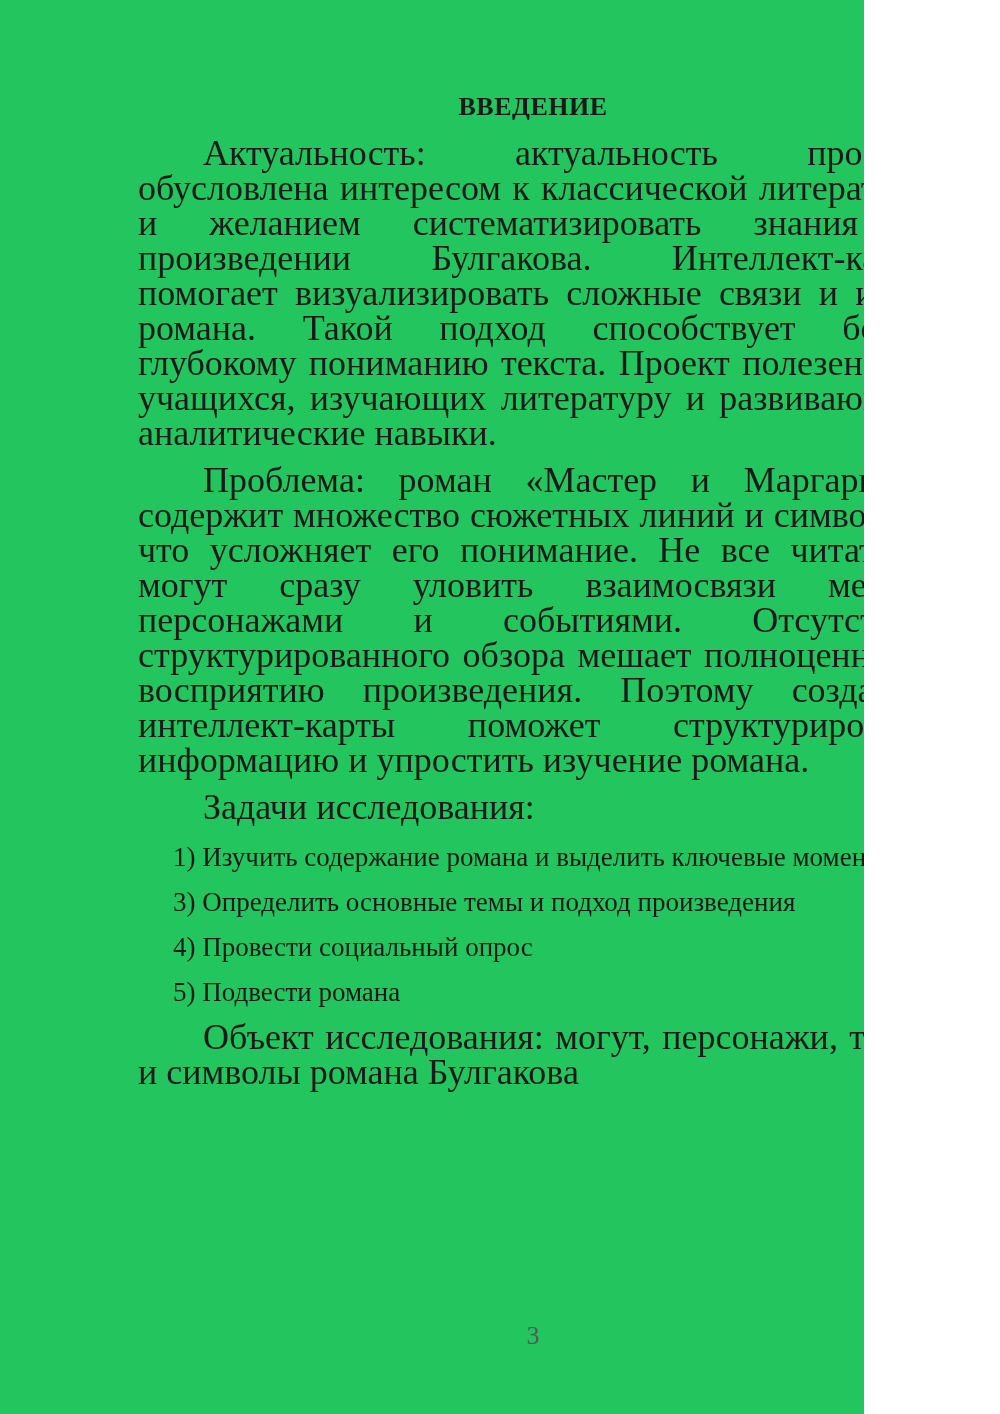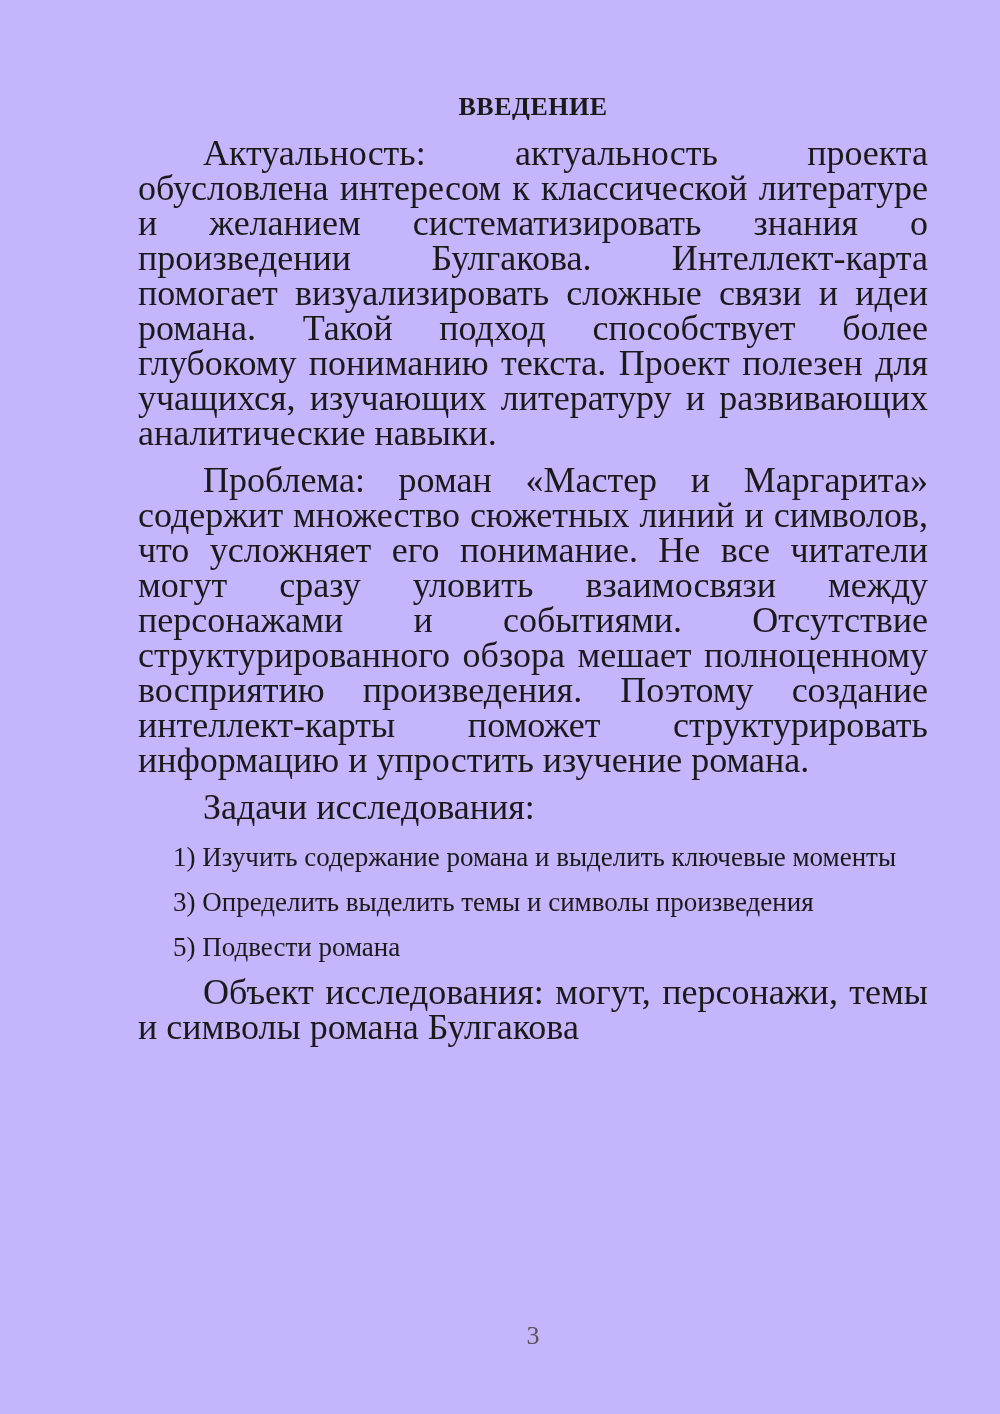--- a/index.html
+++ b/index.html
@@ -2,23 +2,23 @@
 <html lang="ru"><head>
 <meta charset="utf-8">
 <style>
   html, body {
     margin: 0;
     padding: 0;
     background: #ffffff;
   }
   .page {
     position: relative;
-    width: 1000px;
+    width: 864px;
     height: 1414px;
-    background: #c4b5fd;
+    background: #22c55e;
     overflow: hidden;
     font-family: "Liberation Serif", "DejaVu Serif", serif;
     color: #1a1a1a;
   }
   .content {
     position: absolute;
     left: 138px;
     top: 89px;
     width: 790px;
   }
@@ -73,21 +73,22 @@
 
     <p class="para">Актуальность: актуальность проекта обусловлена интересом к классической литературе и желанием систематизировать знания о произведении Булгакова. Интеллект-карта помогает визуализировать сложные связи и идеи романа. Такой подход способствует более глубокому пониманию текста. Проект полезен для учащихся, изучающих литературу и развивающих аналитические навыки.</p>
 
     <p class="para">Проблема: роман «Мастер и Маргарита» содержит множество сюжетных линий и символов, что усложняет его понимание. Не все читатели могут сразу уловить взаимосвязи между персонажами и событиями. Отсутствие структурированного обзора мешает полноценному восприятию произведения. Поэтому создание интеллект-карты поможет структурировать информацию и упростить изучение романа.</p>
 
 
     <p class="para tasks-heading">Задачи исследования:</p>
 
     <div class="task-list">
       <div class="task"><span>1)</span> <span>Изучить содержание романа и выделить ключевые моменты</span></div>
-      <div class="task"><span>3)</span> <span>Определить выделить темы и символы произведения</span></div>
+      <div class="task"><span>3)</span> <span>Определить основные темы и подход произведения</span></div>
+      <div class="task"><span>4)</span> <span>Провести социальный опрос</span></div>
       <div class="task"><span>5)</span> <span>Подвести романа</span></div>
     </div>
 
     <p class="para">Объект исследования: могут, персонажи, темы и символы романа Булгакова</p>
 
 
 
   </div>
 
   <div class="page-number">3</div>

